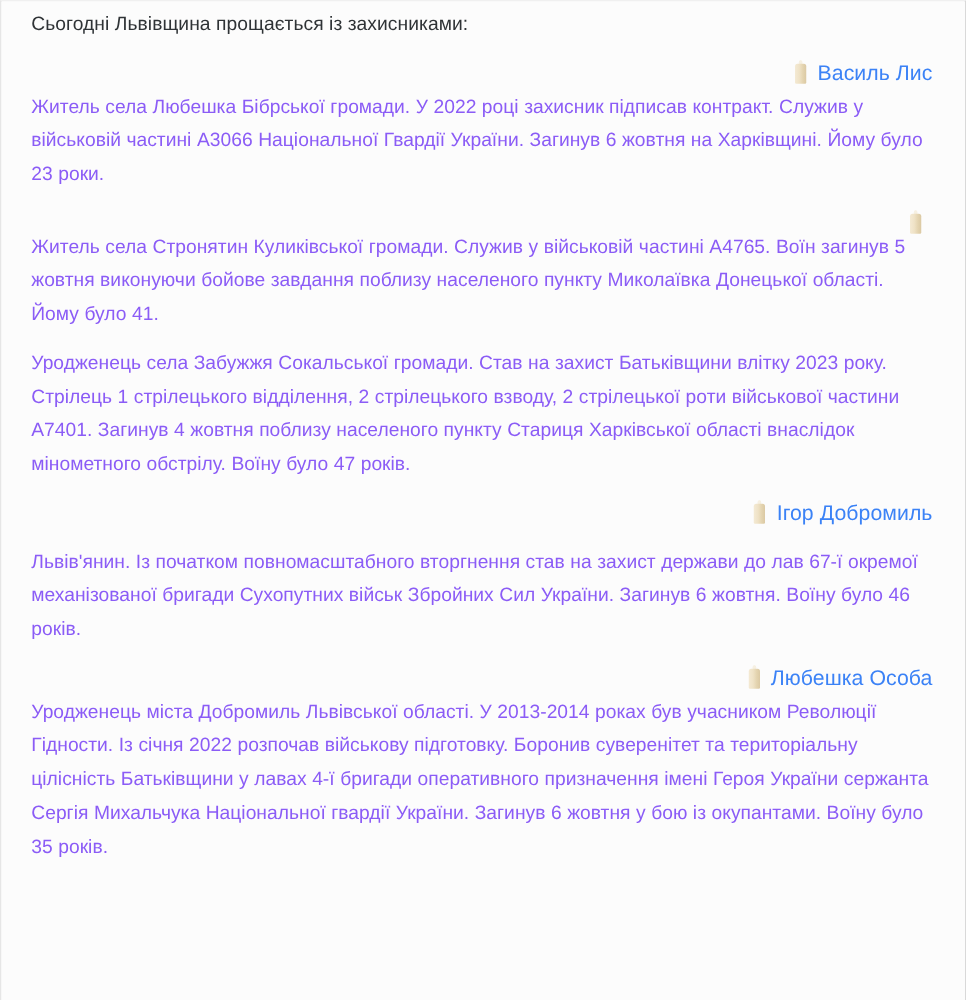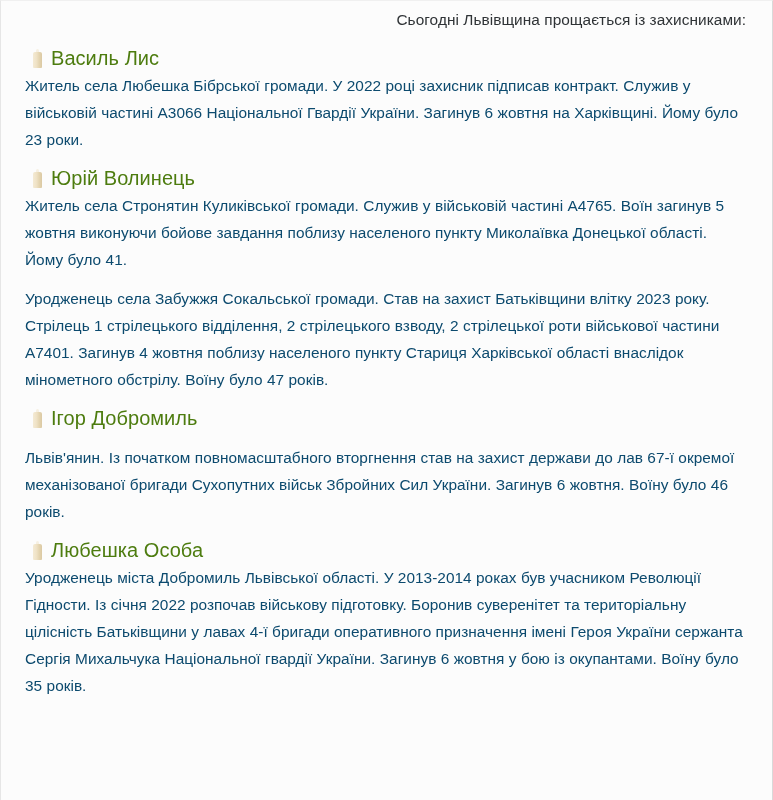--- a/index.html
+++ b/index.html
@@ -32,35 +32,35 @@
     padding: 5px 26px 0 24px;
   }
 
   .intro-line {
     font-size: 15.4px;
     line-height: 27px;
     color: #2f3336;
     letter-spacing: 0.05px;
     margin: 0 0 12px 0;
     white-space: nowrap;
-    text-align: right;
   }
 
   .entry {
     margin: 0 0 12px 0;
   }
 
   .entry-header {
     display: flex;
     align-items: baseline;
-    font-size: 20px;
+    font-size: 17px;
     line-height: 27px;
-    color: #4d7c0f;
+    color: #3b82f6;
     padding-left: 8px;
     letter-spacing: 0.05px;
+    justify-content: flex-end;
   }
 
   .candle-icon {
     display: inline-block;
     position: relative;
     width: 9px;
     height: 19px;
     margin-right: 9px;
     flex: 0 0 auto;
     transform: translateY(3px);
@@ -84,21 +84,21 @@
     border-radius: 50% 50% 40% 40%;
   }
 
   .entry-name {
     white-space: nowrap;
   }
 
   .entry-text {
     font-size: 15.4px;
     line-height: 27px;
-    color: #0c4a6e;
+    color: #8b5cf6;
     letter-spacing: 0.02px;
     margin: 0;
     text-align: left;
     word-spacing: 0.1px;
   }
 
   .clip-bottom {
     position: absolute;
     left: 0;
     right: 0;
@@ -124,21 +124,20 @@
       </div>
       <p class="entry-text">Житель села Любешка Бібрської громади. У 2022 році захисник підписав контракт. Служив у військовій частині А3066 Національної Гвардії України. Загинув 6 жовтня на Харківщині. Йому було 23 роки.</p>
     </div>
 
     <div class="entry">
       <div class="entry-header">
         <span class="candle-icon">
           <span class="flame"></span>
             <span class="wax"></span>
         </span>
-        <span class="entry-name">Юрій Волинець</span>
       </div>
       <p class="entry-text">Житель села Стронятин Куликівської громади. Служив у військовій частині А4765. Воїн загинув 5 жовтня виконуючи бойове завдання поблизу населеного пункту Миколаївка Донецької області. Йому було 41.</p>
     </div>
 
     <div class="entry">
       <p class="entry-text">Уродженець села Забужжя Сокальської громади. Став на захист Батьківщини влітку 2023 року. Стрілець 1 стрілецького відділення, 2 стрілецького взводу, 2 стрілецької роти військової частини А7401. Загинув 4 жовтня поблизу населеного пункту Стариця Харківської області внаслідок мінометного обстрілу. Воїну було 47 років.</p>
     </div>
 
     <div class="entry">
       <div class="entry-header">

